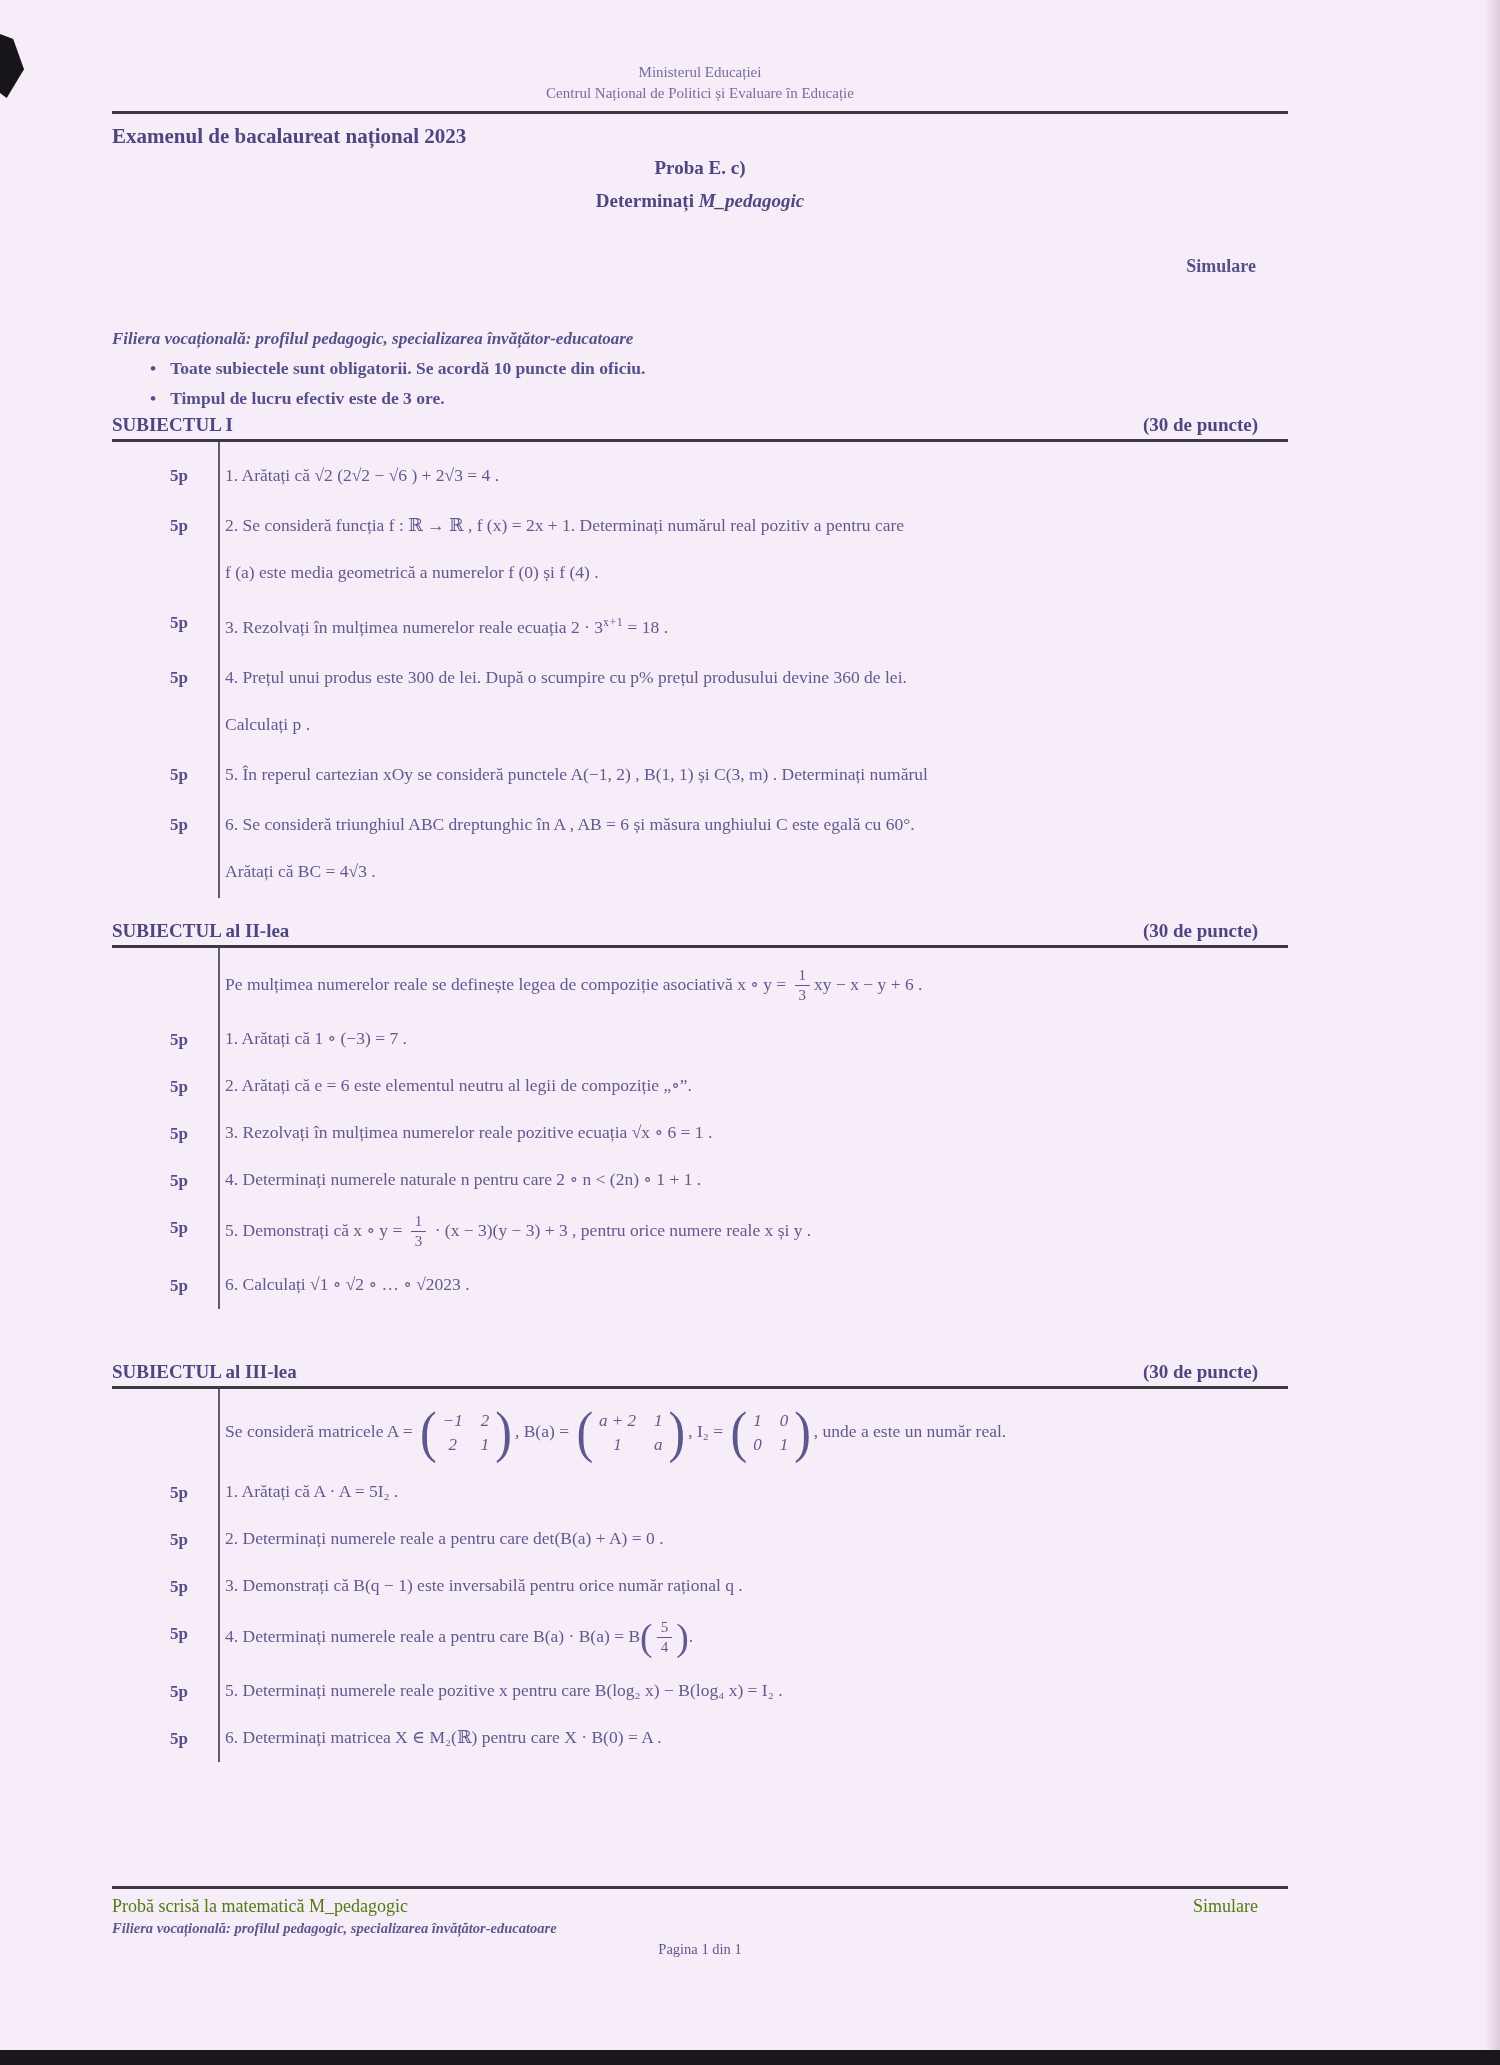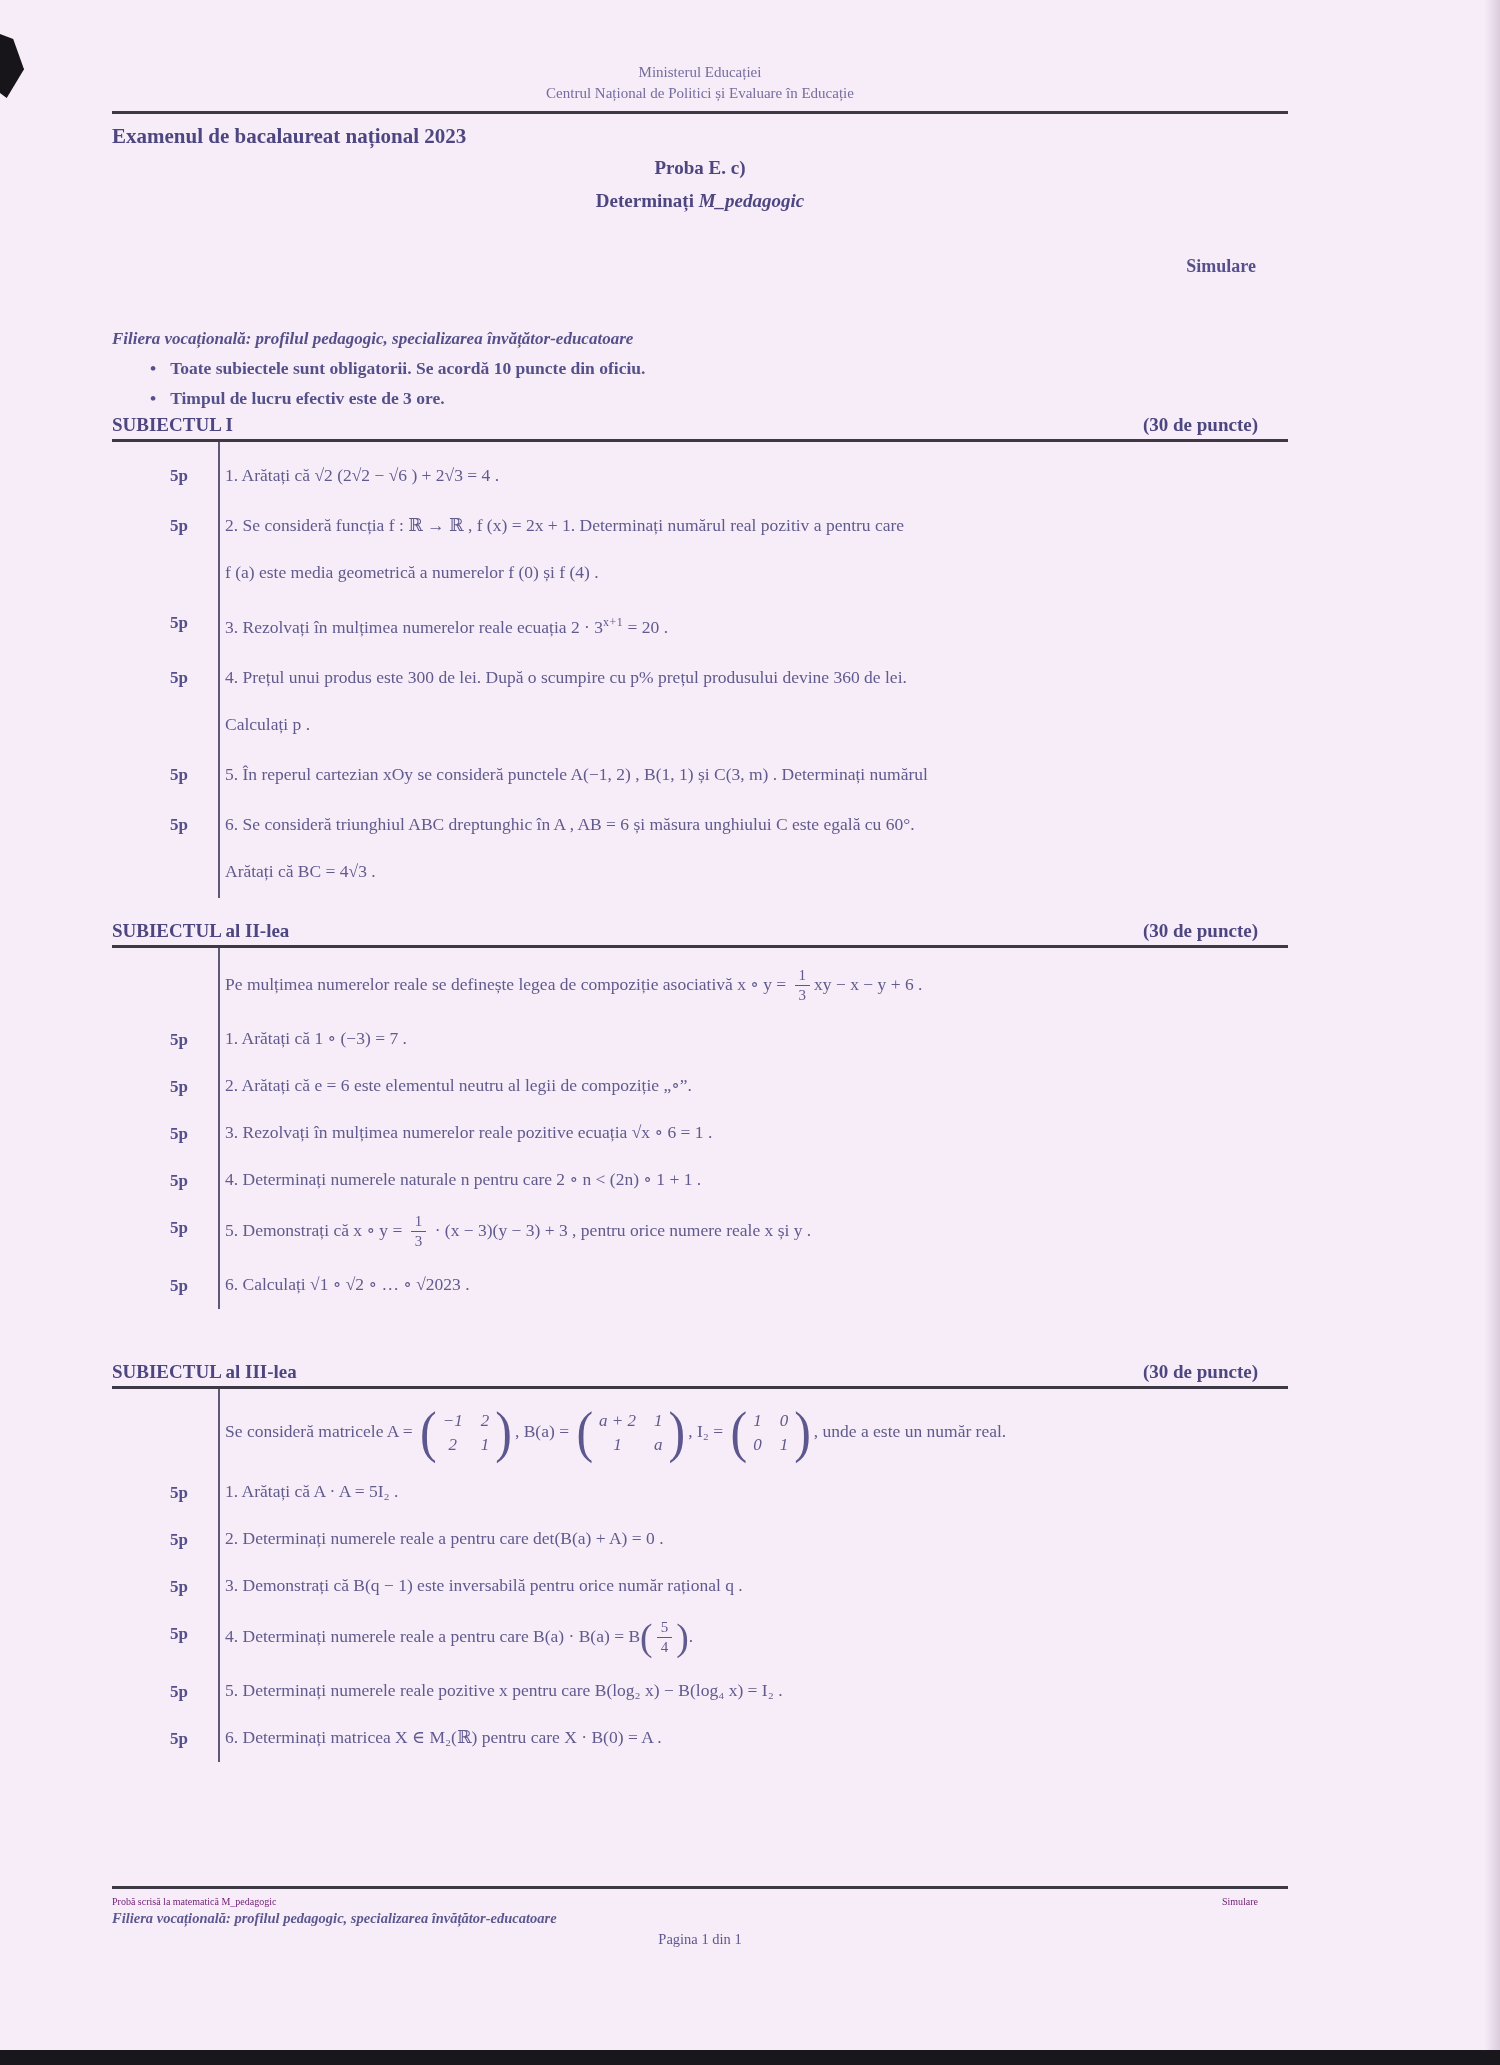--- a/index.html
+++ b/index.html
@@ -51,21 +51,21 @@
   .frac .den { display:block; padding-top:1px; }
   .bigp { font-size:2.15em; vertical-align:middle; line-height:0.8; font-weight:400; }
 
   .mat { display:inline-flex; align-items:center; vertical-align:middle; margin:0 3px; }
   .mat .paren { font-size:50px; line-height:0.9; transform:scaleY(1.12); color:#5d5790; }
   .mgrid { display:inline-grid; grid-template-columns:auto auto; column-gap:18px; row-gap:3px;
            padding:2px 6px; text-align:center; font-style:italic; font-size:17px; line-height:21px; }
 
   
   .foot-rule { margin-top:118px; }
-  .foot-row1 { margin-top:7px; display:flex; justify-content:space-between; font-size:10px; color:#701a75; }
+  .foot-row1 { margin-top:7px; display:flex; justify-content:space-between; font-size:18px; color:#4d7c0f; }
   .foot-row1 .fr { margin-right:30px; }
   .foot-filiera { margin-top:3px; font-size:14.5px; font-weight:700; font-style:italic; color:#5d5790; }
   .foot-page { margin-top:4px; text-align:center; font-size:14.5px; color:#5d5790; }
 
   
   .corner-artifact { position:absolute; left:0; top:34px; width:24px; height:64px; background:#17151a;
                      clip-path:polygon(0 0, 55% 8%, 100% 55%, 28% 100%, 0 92%); }
   .bottom-strip { position:absolute; left:0; right:0; bottom:0; height:15px; background:#19171b; }
   .edge-shadow { position:absolute; right:0; top:0; bottom:15px; width:16px;
                  background:linear-gradient(to right, rgba(150,120,150,0), rgba(150,120,150,0.28)); }
@@ -113,21 +113,21 @@
         <span class="pts">5p</span>
         <span class="l">1. Arătați că √2 (2√2 − √6 ) + 2√3 = 4 .</span>
       </div>
       <div class="item">
         <span class="pts">5p</span>
         <span class="l">2. Se consideră funcția f : ℝ → ℝ , f (x) = 2x + 1. Determinați numărul real pozitiv a pentru care</span>
         <span class="l">f (a) este media geometrică a numerelor f (0) și f (4) .</span>
       </div>
       <div class="item">
         <span class="pts">5p</span>
-        <span class="l"><span>3. Rezolvați în mulțimea numerelor reale ecuația 2 · 3</span><sup class="sup">x+1</sup><span> = 20 .</span></span>
+        <span class="l"><span>3. Rezolvați în mulțimea numerelor reale ecuația 2 · 3</span><sup class="sup">x+1</sup><span> = 18 .</span></span>
       </div>
       <div class="item">
         <span class="pts">5p</span>
         <span class="l">4. Prețul unui produs este 300 de lei. După o scumpire cu p% prețul produsului devine 360 de lei.</span>
         <span class="l">Calculați p .</span>
       </div>
       <div class="item">
         <span class="pts">5p</span>
         <span class="l">5. În reperul cartezian xOy se consideră punctele A(−1, 2) , B(1, 1) și C(3, m) . Determinați numărul</span>
       </div>

